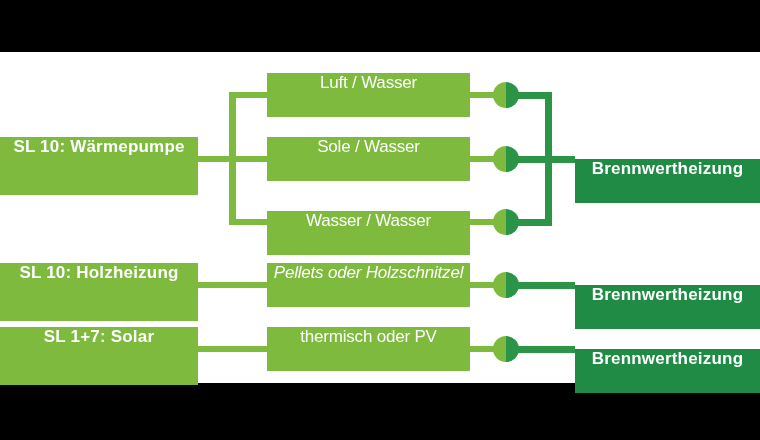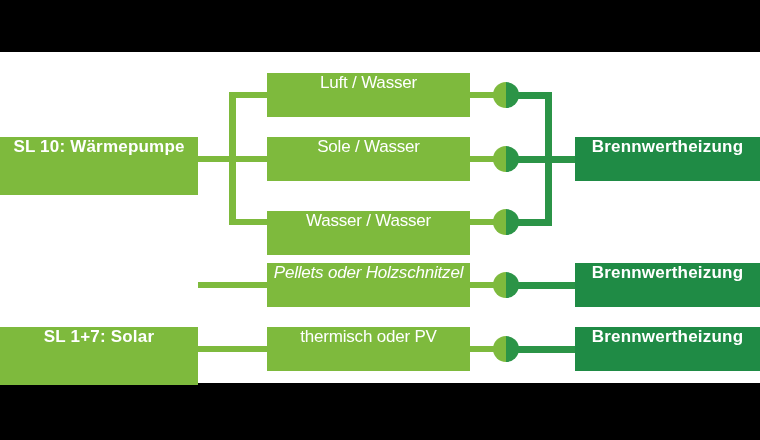--- a/index.html
+++ b/index.html
@@ -24,21 +24,21 @@
     position: absolute;
     display: flex;
     align-items: flex-start;
     justify-content: center;
     color: #ffffff;
     white-space: nowrap;
     box-sizing: border-box;
   }
   .src  { left: 0;    width: 198px; height: 58px; background: var(--lg); font-weight: bold; font-size: 17px; letter-spacing: .2px; }
   .mid  { left: 267px; width: 203px; height: 44px; background: var(--lg); font-weight: normal; font-size: 17px; letter-spacing: -0.2px; }
-  .dst  { left: 575px; width: 185px; height: 44px; background: var(--dgb); font-weight: bold; font-size: 17px; letter-spacing: .2px; }
+  .dst  { left: 575px; width: 185px; height: 44px; background: var(--dgb); font-weight: bold; font-size: 17px; letter-spacing: .2px; margin-top: 22px; }
 
   .line { position: absolute; }
   .line.light { background: var(--lg); }
   .line.dark  { background: var(--dgl); }
 
   .node {
     position: absolute;
     width: 26px; height: 26px;
     border-radius: 50%;
     background: linear-gradient(90deg, var(--lg) 0 50%, var(--dgl) 50% 100%);
@@ -78,20 +78,23 @@
 
   <div class="node" style="left:493px; top:82px;"></div>
   <div class="node" style="left:493px; top:146px;"></div>
   <div class="node" style="left:493px; top:209px;"></div>
   <div class="node" style="left:493px; top:272px;"></div>
   <div class="node" style="left:493px; top:336px;"></div>
 
   <div class="box src" style="top:137px;">
     <span>SL 10: Wärmepumpe</span>
   </div>
+  <div class="box src" style="top:263px;">
+    <span>SL 10: Holzheizung</span>
+  </div>
   <div class="box src" style="top:327px;">
     <span>SL 1+7: Solar</span>
   </div>
 
   <div class="box mid" style="top:73px;">
     <span>Luft / Wasser</span>
   </div>
   <div class="box mid" style="top:137px;">
     <span>Sole / Wasser</span>
   </div>

